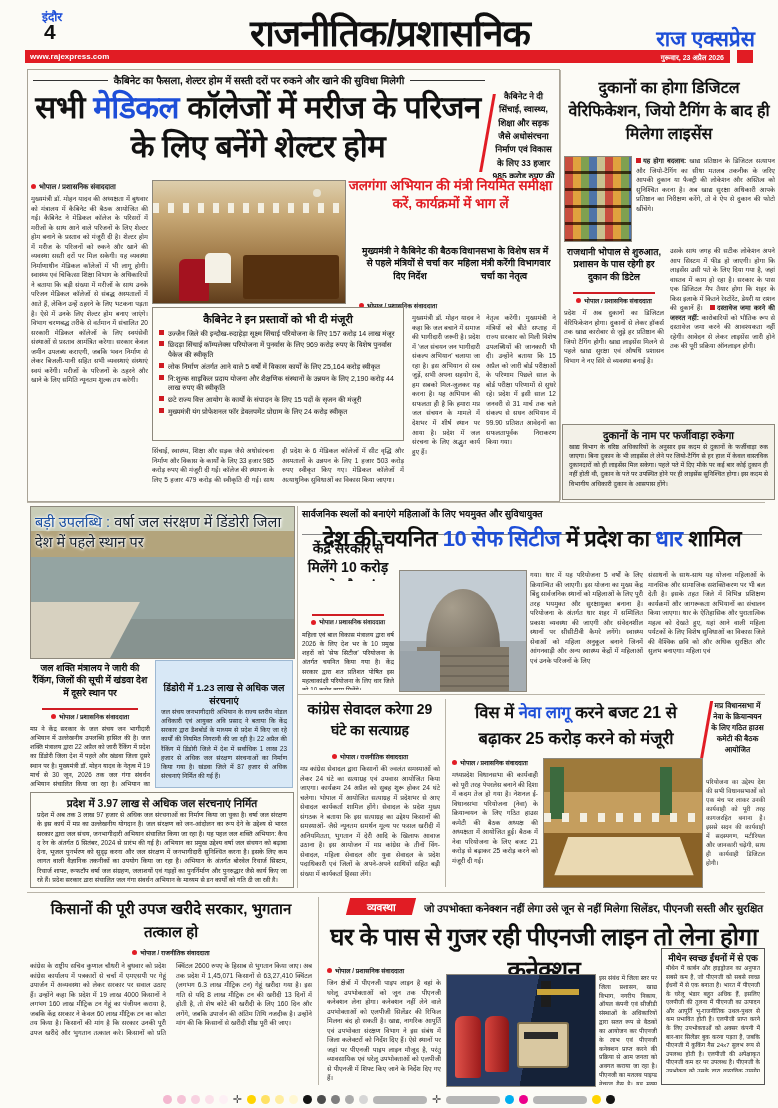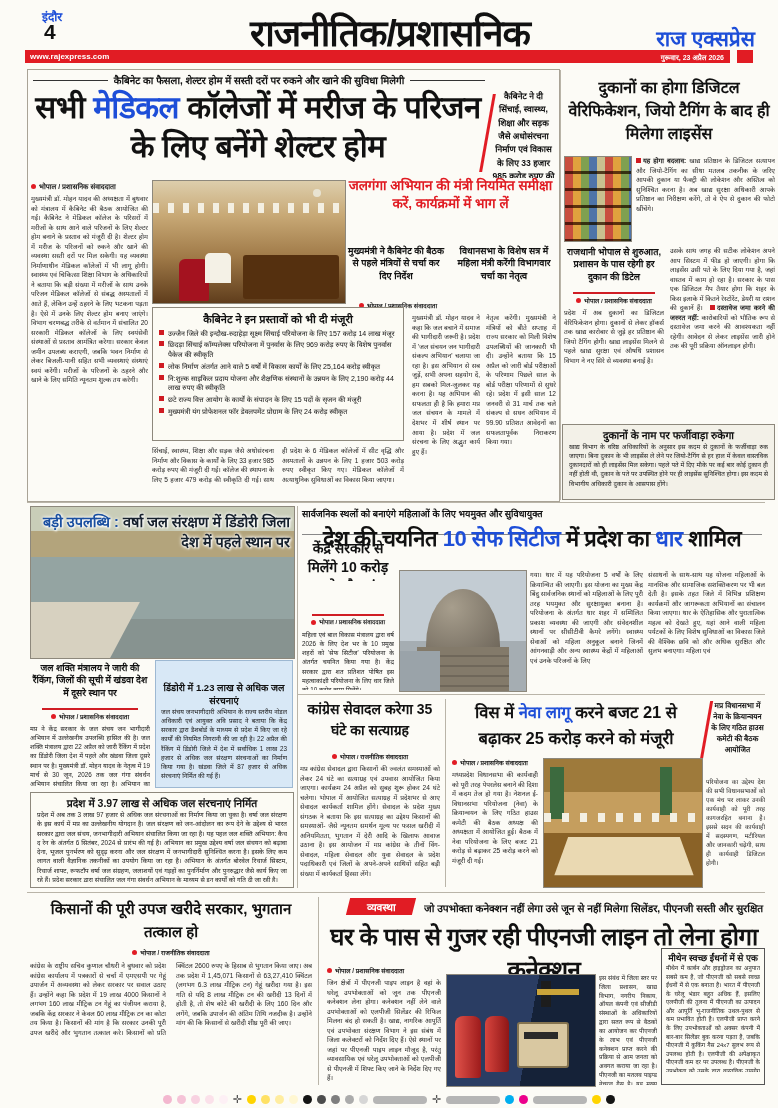--- a/index.html
+++ b/index.html
@@ -25,21 +25,21 @@
   .sq{width:5px;height:5px;background:#cf1b22;margin-top:1px;flex:0 0 auto}
   .subhead{font-weight:bold;font-size:9.2px;line-height:1.35;text-align:center}
   .jg-red{color:#e01b22;font-weight:bold;font-size:13.5px;line-height:1.35;text-align:center}
   .ph{position:absolute;overflow:hidden;border:1px solid #8d887c}
   .ph-cabinet{background:linear-gradient(180deg,#ddceac 0%,#c8a976 28%,#a07a48 62%,#5f3d1c 100%)}
   .ph-shop{background:repeating-linear-gradient(90deg,#c94f3f 0 8px,#e0a13e 8px 16px,#7fa050 16px 24px,#4f74a8 24px 32px,#c9c08f 32px 40px),repeating-linear-gradient(180deg,rgba(80,48,20,0) 0 14px,rgba(80,48,20,.85) 14px 17px);background-blend-mode:multiply}
   .ph-pond{background:linear-gradient(180deg,#c9cdb8 0 16%,#b3a47c 16% 33%,#94a4a2 33% 74%,#879390 74% 100%)}
   .ph-dome{background:linear-gradient(180deg,#c3ccd3 0 58%,#a5adb2 58% 100%)}
   .ph-committee{background:linear-gradient(180deg,#9e7a3b 0 26%,#c59e5e 26% 58%,#8a6227 58% 100%)}
   .ph-lpg{background:linear-gradient(100deg,#2a3d63 0 55%,#152238 55% 100%)}
-  .pond-head{position:absolute;top:5px;left:4px;right:4px;text-align:right;font-weight:bold;
+  .pond-head{position:absolute;top:5px;left:4px;right:4px;text-align:left;font-weight:normal;
      font-size:14.5px;line-height:1.4;text-shadow:0 0 3px #fff,0 0 4px #fff,1px 1px 2px #fff}
   .blue{color:#1a4fa0}
   .bluebox{background:#d8e8f6;border:1px solid #9db8d2}
   .tag{background:#e11c24;color:#fff;font-weight:bold;font-size:10.5px;display:flex;align-items:center;justify-content:center;transform:skewX(-14deg)}
   .tag>span{transform:skewX(14deg)}
   .mk{display:inline-block;margin:0 2.5px;vertical-align:middle}
   .mk-dot{width:9px;height:9px;border-radius:50%}
   .mk-bar{width:54px;height:8px;border-radius:4px}
   .mk-cross{width:auto;background:none!important;font-size:11px;line-height:1;color:#555}
   .leadbox{border:1px solid #a9a396}
@@ -83,21 +83,21 @@
 
   <div class="ph ph-cabinet" style="left:152px;top:180px;width:192px;height:122px">
     <div style="position:absolute;left:0;top:22px;width:100%;height:10px;background:repeating-linear-gradient(90deg,#f3efe2 0 6px,rgba(0,0,0,0) 6px 15px)"></div>
     <div style="position:absolute;right:6px;bottom:4px;width:96px;height:44px;background:#55300f;border-radius:3px"></div>
     <div style="position:absolute;left:26px;bottom:2px;width:30px;height:42px;background:#a4121f;border-radius:6px 6px 2px 2px"></div>
     <div style="position:absolute;left:52px;bottom:20px;width:26px;height:30px;background:#f4f1e6;border-radius:5px 5px 0 0"></div>
     <div style="position:absolute;right:24px;top:8px;width:8px;height:8px;background:#e8e3d2;border-radius:50%"></div>
   </div>
 
   <div class="abs jg-red" style="left:345px;top:177px;width:211px;height:62px;overflow:hidden">जलगंगा अभियान की मंत्री नियमित समीक्षा करें, कार्यक्रमों में भाग लें</div>
-  <div class="abs subhead" style="left:347px;top:245px;width:98px;height:52px;overflow:hidden">मुख्यमंत्री ने कैबिनेट की बैठक से पहले मंत्रियों से चर्चा कर दिए निर्देश</div>
+  <div class="abs subhead" style="left:361px;top:245px;width:98px;height:52px;overflow:hidden">मुख्यमंत्री ने कैबिनेट की बैठक से पहले मंत्रियों से चर्चा कर दिए निर्देश</div>
   <div class="abs subhead" style="left:452px;top:245px;width:104px;height:52px;overflow:hidden">विधानसभा के विशेष सत्र में महिला मंत्री करेंगी विभागवार चर्चा का नेतृत्व</div>
   <div class="abs byline" style="left:350px;top:301px;width:96px;justify-content:center">
     <span class="bdot"></span>
       <span style="font-size:6.4px">भोपाल / प्रशासनिक संवाददाता</span>
   </div>
   <div class="abs body-txt" style="left:412px;top:313px;width:68px;height:181px">मुख्यमंत्री डॉ. मोहन यादव ने कहा कि जल बचाने में समाज की भागीदारी जरूरी है। प्रदेश में 'जल संचयन जन भागीदारी संकल्प अभियान' चलाया जा रहा है। इस अभियान से सब जुड़ें, सभी अपना सहयोग दें, हम सबको मिल-जुलकर यह करना है। यह अभियान की सफलता ही है कि हमारा मप्र जल संचयन के मामले में देशभर में शीर्ष स्थान पर आया है। प्रदेश में जल संरचना के लिए अद्भुत कार्य हुए हैं।</div>
   <div class="abs body-txt" style="left:486px;top:313px;width:70px;height:181px">नेतृत्व करेंगी। मुख्यमंत्री ने मंत्रियों को बीते सप्ताह में राज्य सरकार को मिली विशेष उपलब्धियों की जानकारी भी दी। उन्होंने बताया कि 15 अप्रैल को जारी बोर्ड परीक्षाओं के परिणाम पिछले साल के बोर्ड परीक्षा परिणामों से सुधरे रहे। प्रदेश में इसी साल 12 जनवरी से 31 मार्च तक चले संकल्प से सघन अभियान में 99.90 प्रतिशत आवेदनों का सफलतापूर्वक निराकरण किया गया।</div>
 
   <div class="abs box" style="left:152px;top:307px;width:252px;height:134px;padding:3px 6px;box-sizing:border-box">
     <div class="boxtitle" style="font-size:11px">कैबिनेट ने इन प्रस्तावों को भी दी मंजूरी</div>
@@ -199,21 +199,21 @@
   <div class="ph ph-dome" style="left:399px;top:570px;width:126px;height:120px">
     <div style="position:absolute;left:50%;top:18px;width:74px;height:62px;margin-left:-37px;border-radius:50% 50% 0 0/90% 90% 0 0;background:radial-gradient(circle at 35% 30%,#a79e8d,#6e665a)"></div>
     <div style="position:absolute;left:50%;top:76px;width:92px;height:46px;margin-left:-46px;background:repeating-linear-gradient(180deg,#837a6a 0 8px,#6f675a 8px 10px)"></div>
     <div style="position:absolute;left:0;bottom:0;width:40px;height:40px;background:#9aa3a9"></div>
   </div>
   <div class="abs body-txt" style="left:530px;top:570px;width:113px;height:121px">गया। धार में यह परियोजना 5 वर्षों के लिए क्रियान्वित की जाएगी। इस योजना का मुख्य केंद्र बिंदु सार्वजनिक स्थानों को महिलाओं के लिए पूरी तरह भयमुक्त और सुरक्षायुक्त बनाना है। परियोजना के अंतर्गत धार शहर में सम्मिलित प्रकाश व्यवस्था की जाएगी और संवेदनशील स्थानों पर सीसीटीवी कैमरे लगेंगे। स्वास्थ्य सेवाओं को महिला अनुकूल बनाने जिनमें आंगनवाड़ी और अन्य स्वास्थ्य केंद्रों में महिलाओं एवं उनके परिजनों के लिए</div>
   <div class="abs body-txt" style="left:648px;top:570px;width:117px;height:121px">संसाधनों के साथ-साथ यह योजना महिलाओं के मानसिक और सामाजिक सशक्तिकरण पर भी बल देती है। इसके तहत जिले में विभिन्न प्रशिक्षण कार्यक्रमों और जागरूकता अभियानों का संचालन किया जाएगा। धार के ऐतिहासिक और पुरातात्विक महत्व को देखते हुए, यहां आने वाली महिला पर्यटकों के लिए विशेष सुविधाओं का विकास जिले की वैश्विक छवि को और अधिक सुरक्षित और सुलभ बनाएगा। महिला एवं</div>
 
   <div class="hline" style="left:297px;top:694px;width:468px"></div>
 
-  <div class="abs b ctr" style="left:300px;top:699px;width:140px;height:50px;font-size:14px;line-height:1.5">कांग्रेस सेवादल करेगा 35 घंटे का सत्याग्रह</div>
+  <div class="abs b ctr" style="left:300px;top:699px;width:140px;height:50px;font-size:14px;line-height:1.5">कांग्रेस सेवादल करेगा 29 घंटे का सत्याग्रह</div>
   <div class="abs byline" style="left:300px;top:752px;width:140px;justify-content:center">
     <span class="bdot"></span>
       <span style="font-size:6.2px">भोपाल / राजनीतिक संवाददाता</span>
   </div>
   <div class="abs body-txt" style="left:300px;top:764px;width:140px;height:122px">मप्र कांग्रेस सेवादल द्वारा किसानों की ज्वलंत समस्याओं को लेकर 24 घंटे का सत्याग्रह एवं उपवास आयोजित किया जाएगा। कार्यक्रम 24 अप्रैल को सुबह शुरू होकर 24 घंटे चलेगा। भोपाल में आयोजित सत्याग्रह में प्रदेशभर से आए सेवादल कार्यकर्ता शामिल होंगे। सेवादल के प्रदेश मुख्य संगठक ने बताया कि इस सत्याग्रह का उद्देश्य किसानों की समस्याओं- जैसे न्यूनतम समर्थन मूल्य पर फसल खरीदी में अनियमितता, भुगतान में देरी आदि के खिलाफ आवाज उठाना है। इस आयोजन में मप्र कांग्रेस के तीनों विंग- सेवादल, महिला सेवादल और युवा सेवादल के प्रदेश पदाधिकारी एवं जिलों के अपने-अपने साथियों सहित बड़ी संख्या में कार्यकर्ता हिस्सा लेंगे।</div>
 
   <div class="vline" style="left:445px;top:699px;height:188px"></div>
 
   <div class="abs b ctr" style="left:452px;top:699px;width:248px;height:56px;font-size:16.5px;line-height:1.6">
     <span>विस में </span><span class="red">नेवा लागू</span><span> करने बजट 21 से बढ़ाकर 25 करोड़ करने को मंजूरी</span>

